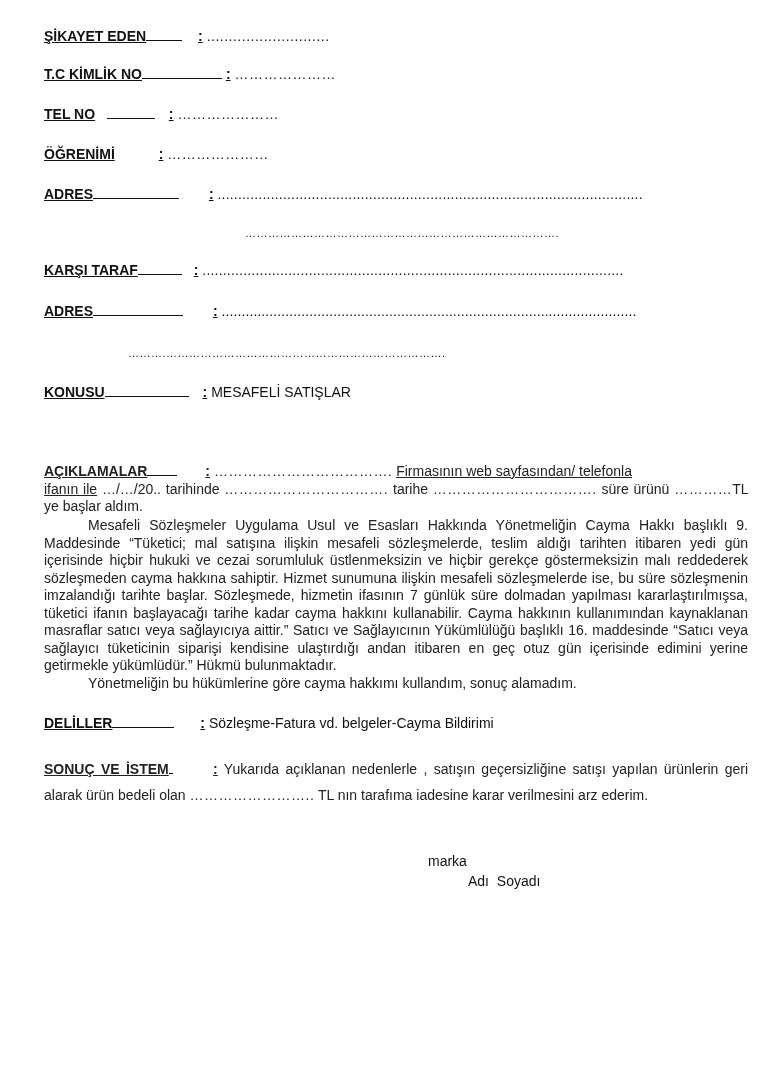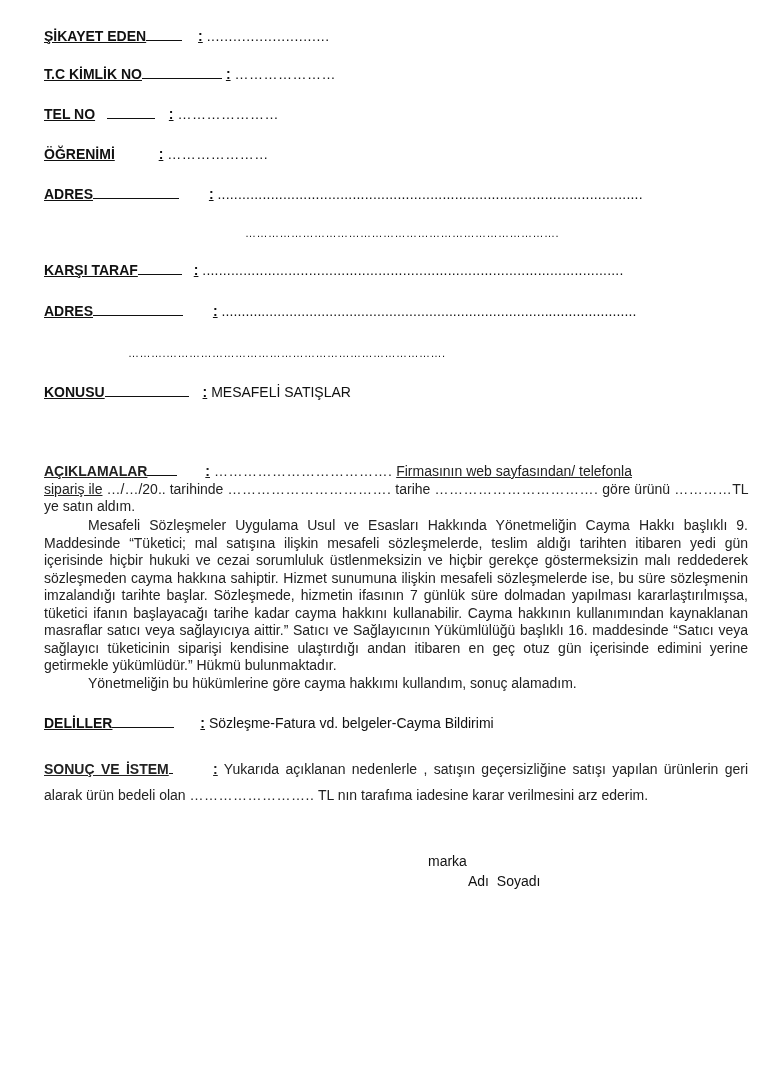--- a/index.html
+++ b/index.html
@@ -73,22 +73,22 @@
   <span class="lbl">KONUSU</span><span style="display:inline-block;width:84px;border-bottom:1px solid #111;height:12px;"></span>
   <span style="display:inline-block;width:10px"></span><span class="colon">:</span>
   <span class="bold">MESAFELİ SATIŞLAR</span>
 </div>
 
 <div class="para" style="top:444px; line-height:17.5px;margin-top:19px;">
   <span class="lbl">AÇIKLAMALAR</span><span style="display:inline-block;width:30px;border-bottom:1px solid #111;height:12px;"></span>
   <span style="display:inline-block;width:24px"></span><span class="colon">:</span>
   <span class="dots">……………………………….</span>
   <span class="bold u">Firmasının web sayfasından/ telefonla </span><br>
-  <span class="bold u">sipariş ile</span>
-  <span class="bold">…/…/20..</span><span> tarihinde </span><span class="dots">…………………………….</span><span> tarihe </span><span class="dots">…………………………….</span><span> göre ürünü  </span><span class="bold dots">…………</span><span class="bold">TL</span><span> ye satın aldım.</span>
+  <span class="bold u">ifanın ile</span>
+  <span class="bold">…/…/20..</span><span> tarihinde </span><span class="dots">…………………………….</span><span> tarihe </span><span class="dots">…………………………….</span><span> süre ürünü  </span><span class="bold dots">…………</span><span class="bold">TL</span><span> ye başlar aldım.</span>
 </div>
 
 <div class="para indent" style="top:517px;">
   <span>Mesafeli Sözleşmeler Uygulama Usul ve Esasları Hakkında Yönetmeliğin Cayma Hakkı başlıklı 9. Maddesinde “Tüketici; mal satışına ilişkin mesafeli sözleşmelerde, teslim aldığı tarihten itibaren yedi gün içerisinde hiçbir hukuki ve cezai sorumluluk üstlenmeksizin ve hiçbir gerekçe göstermeksizin malı reddederek sözleşmeden cayma hakkına sahiptir. Hizmet sunumuna ilişkin mesafeli sözleşmelerde ise, bu süre sözleşmenin imzalandığı tarihte başlar. Sözleşmede, hizmetin ifasının 7 günlük süre dolmadan yapılması kararlaştırılmışsa, tüketici ifanın başlayacağı tarihe kadar cayma hakkını kullanabilir. Cayma hakkının kullanımından kaynaklanan masraflar satıcı veya sağlayıcıya aittir.”</span><span class="bold"> Satıcı ve Sağlayıcının Yükümlülüğü başlıklı 16. maddesinde </span><span> “Satıcı veya sağlayıcı tüketicinin siparişi kendisine ulaştırdığı andan itibaren en geç otuz gün içerisinde edimini yerine getirmekle yükümlüdür.”  Hükmü bulunmaktadır.</span>
 </div>
 
 <div class="para indent" style="top:675px;">
   <span>Yönetmeliğin bu hükümlerine göre cayma hakkımı kullandım, sonuç alamadım.</span>
 </div>
 

